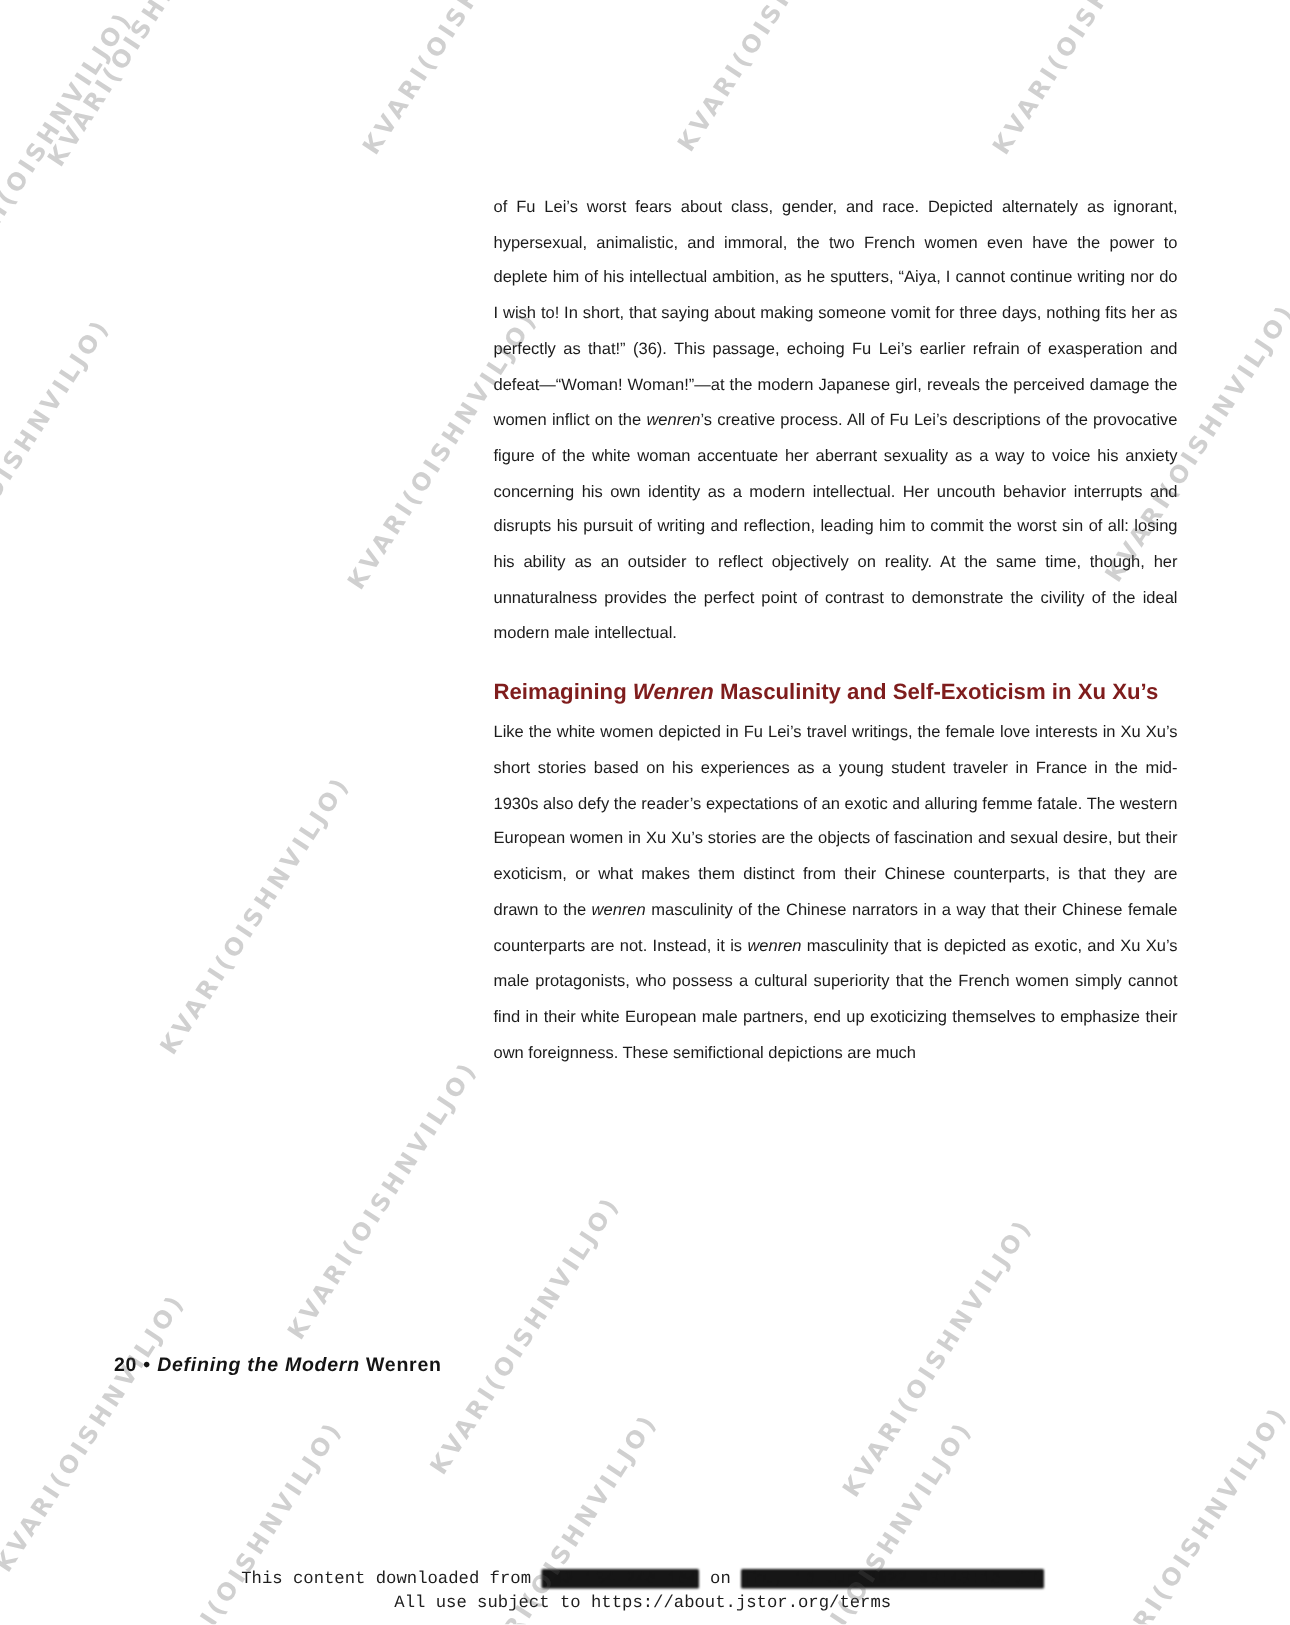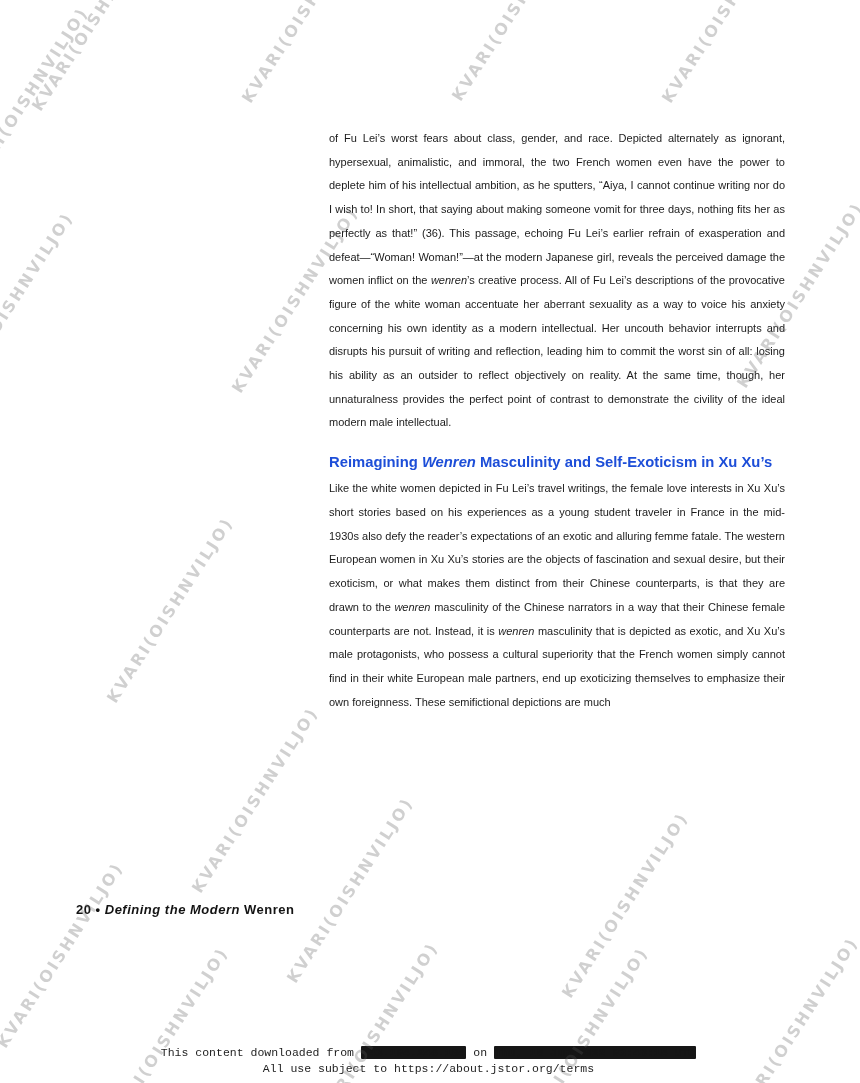--- a/index.html
+++ b/index.html
@@ -25,21 +25,21 @@
     text-align: justify;
     margin: 0;
     color: #1b1b1b;
   }
   .heading {
     font-size: 14.8px;
     line-height: 24.2px;
     font-weight: bold;
     margin: 15px 0 3px 0;
     text-align: left;
-    color: #1d4ed8;
+    color: #7f1d1d;
   }
   .heading .line { display: block; }
   .it { font-style: italic; }
   .running-footer {
     position: absolute;
     left: 76px;
     top: 902px;
     font-size: 13px;
     font-weight: bold;
     letter-spacing: 0.5px;

